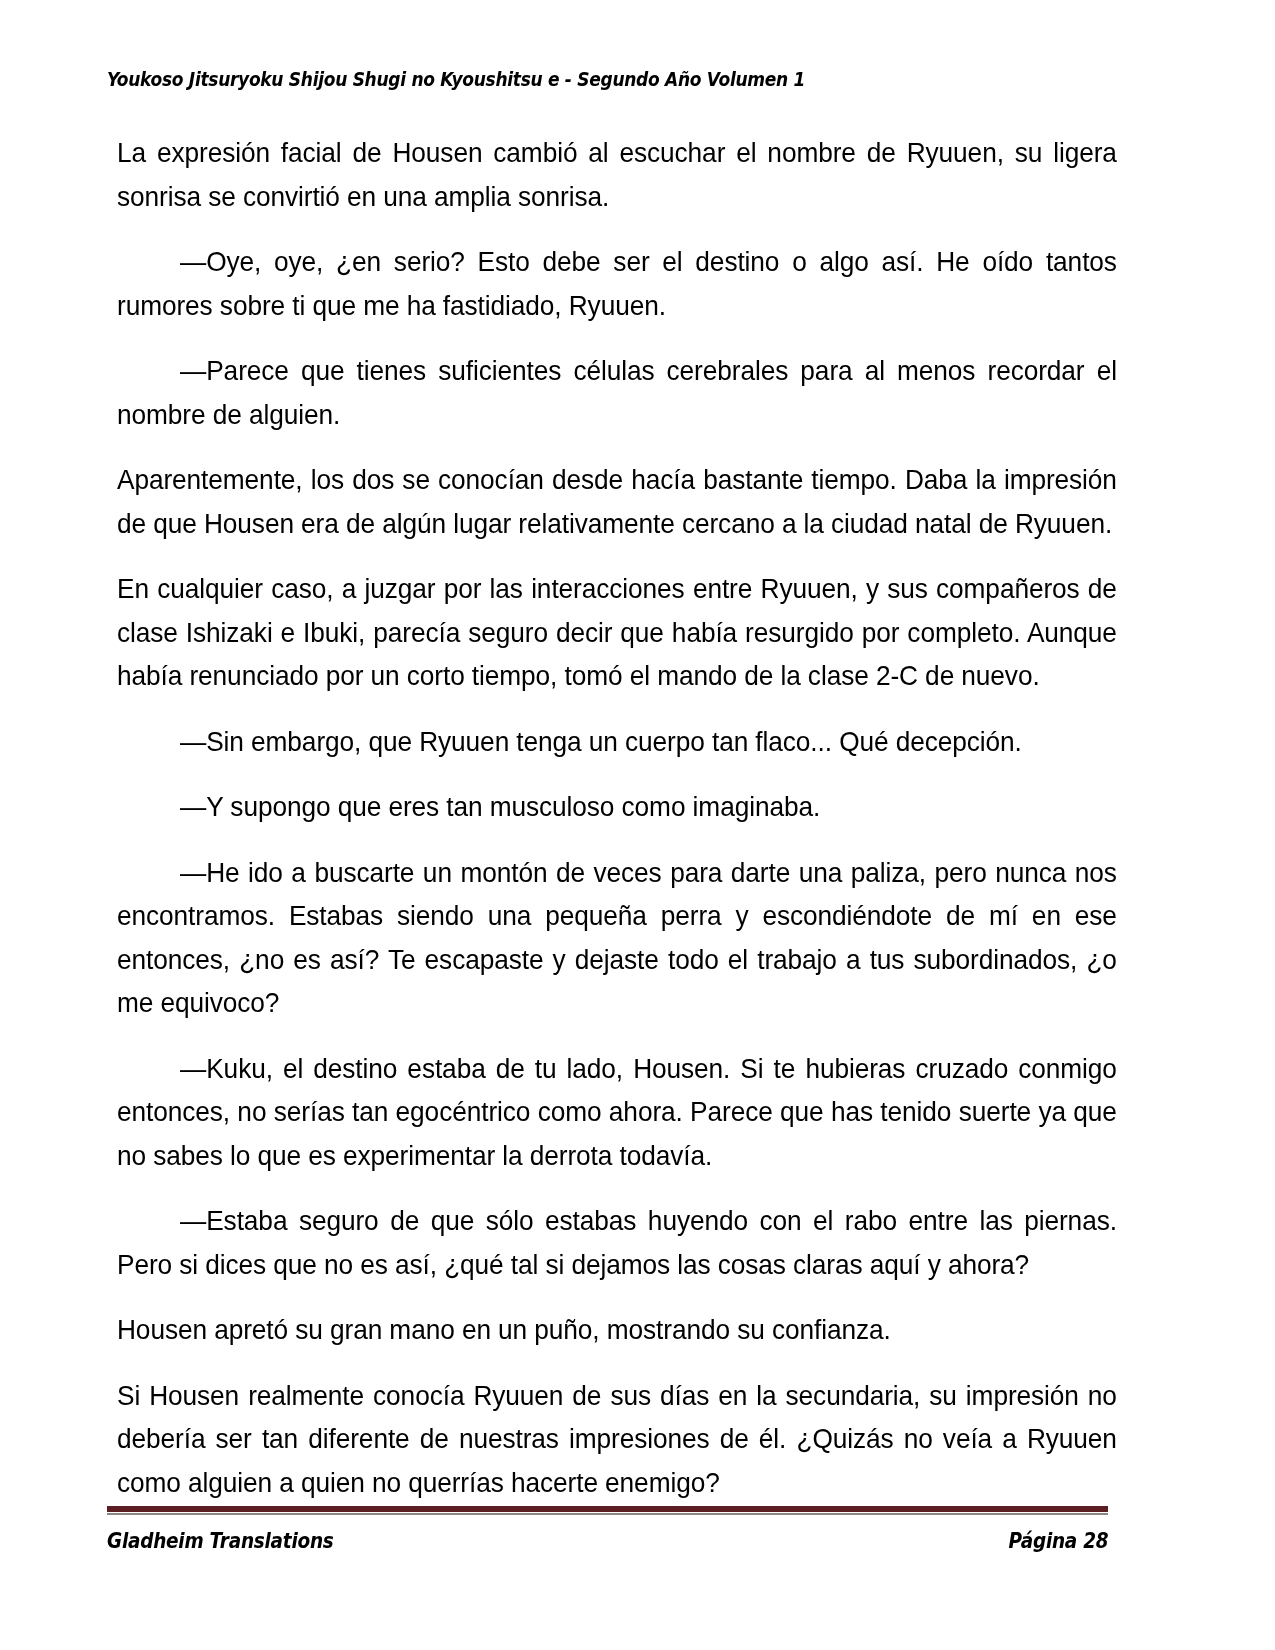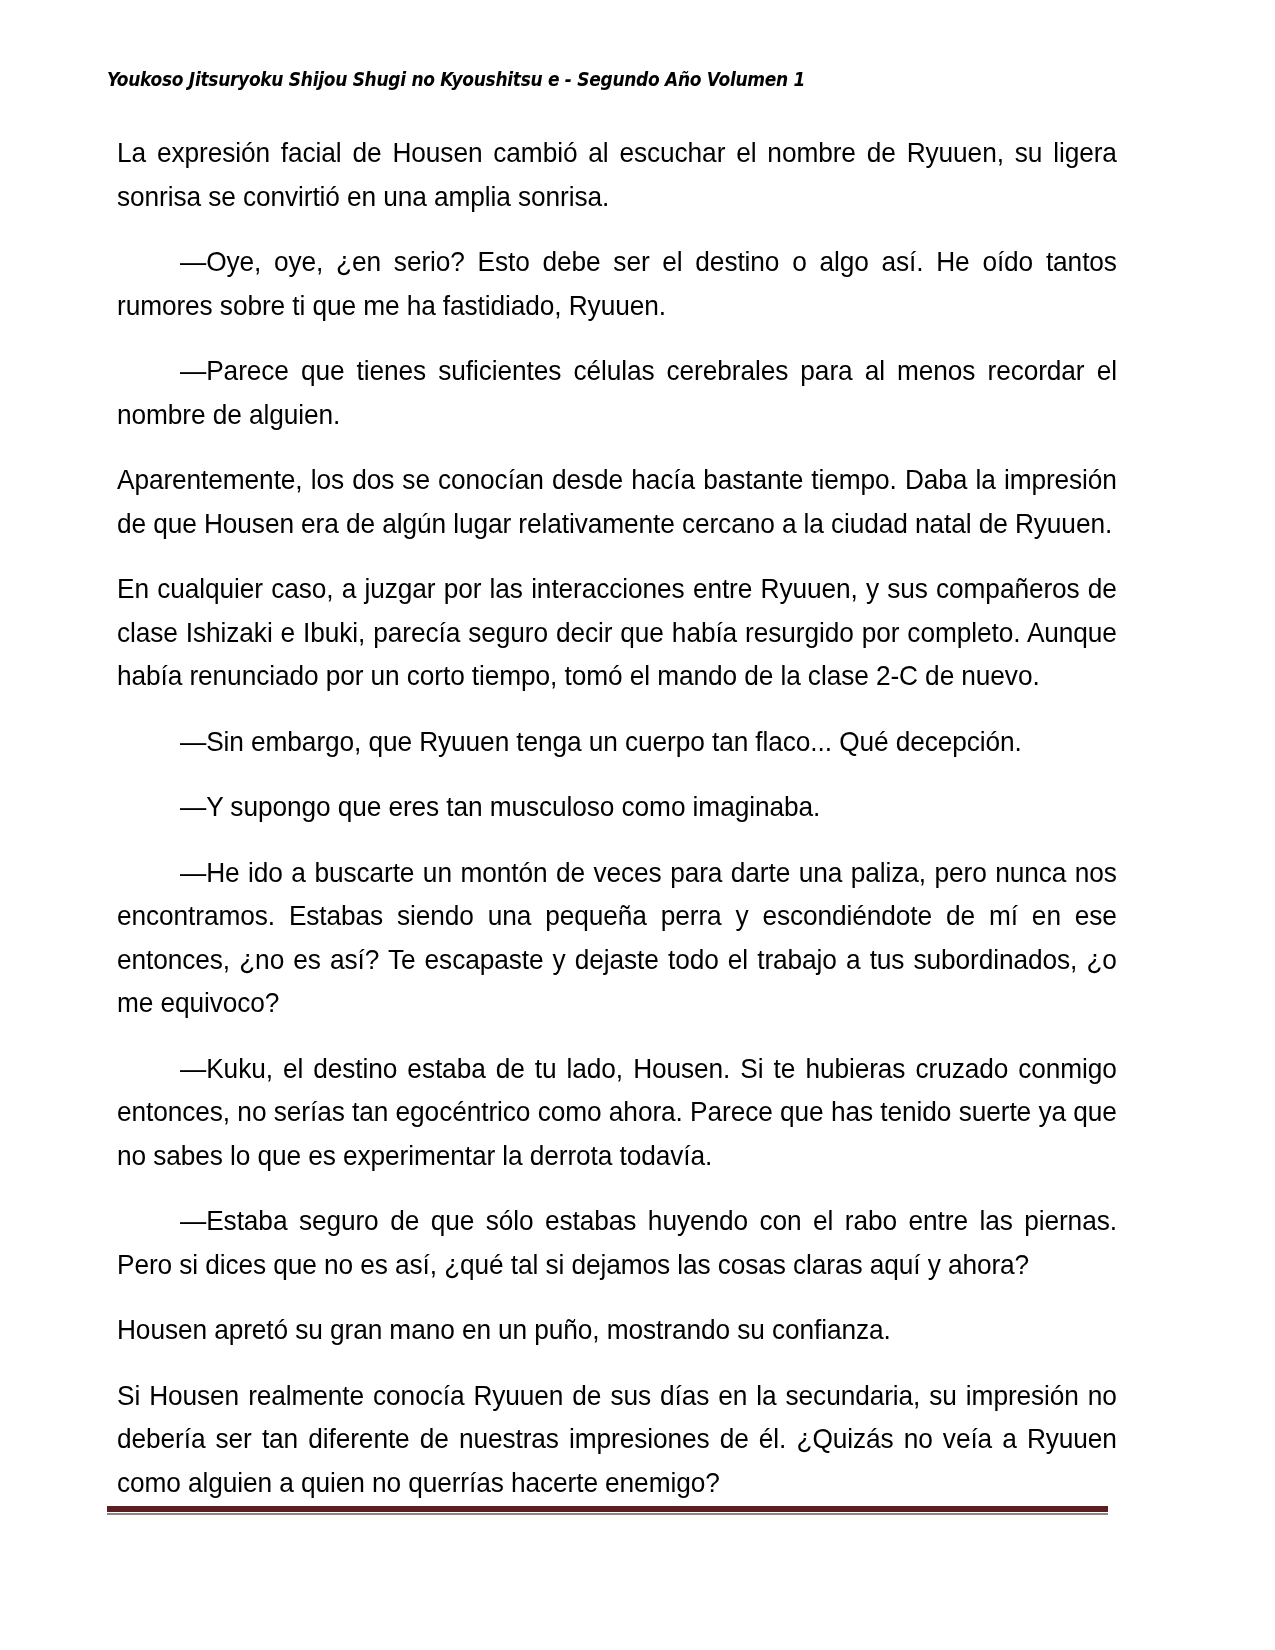--- a/index.html
+++ b/index.html
@@ -147,15 +147,19 @@
     <p class="para indent">—Estaba seguro de que sólo estabas huyendo con el rabo entre las piernas. Pero si dices que no es así, ¿qué tal si dejamos las cosas claras aquí y ahora?</p>
     <p class="para">Housen apretó su gran mano en un puño, mostrando su confianza.</p>
     <p class="para">Si Housen realmente conocía Ryuuen de sus días en la secundaria, su impresión no debería ser tan diferente de nuestras impresiones de él. ¿Quizás no veía a Ryuuen como alguien a quien no querrías hacerte enemigo?</p>
   </div>
 
   <div class="doc-footer">
     <div class="footer-rule">
       <div class="rule-thick" style="background: rgb(91, 31, 35);"></div>
       <div class="rule-thin" style="background: rgb(139, 134, 128);"></div>
     </div>
+    <div class="footer-row">
+      <span class="footer-text footer-left">Gladheim Translations</span>
+      <span class="footer-text footer-right">Página 28</span>
+    </div>
   </div>
 
 </div>
 
 </body></html>

